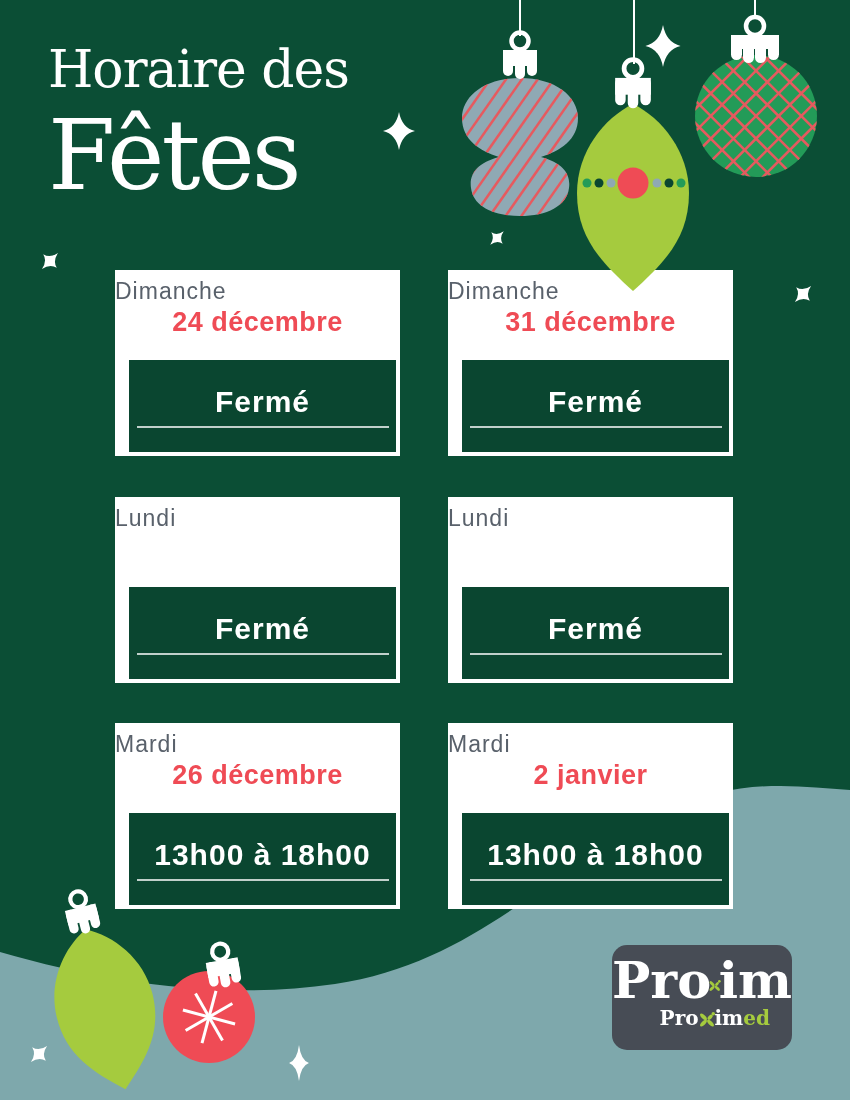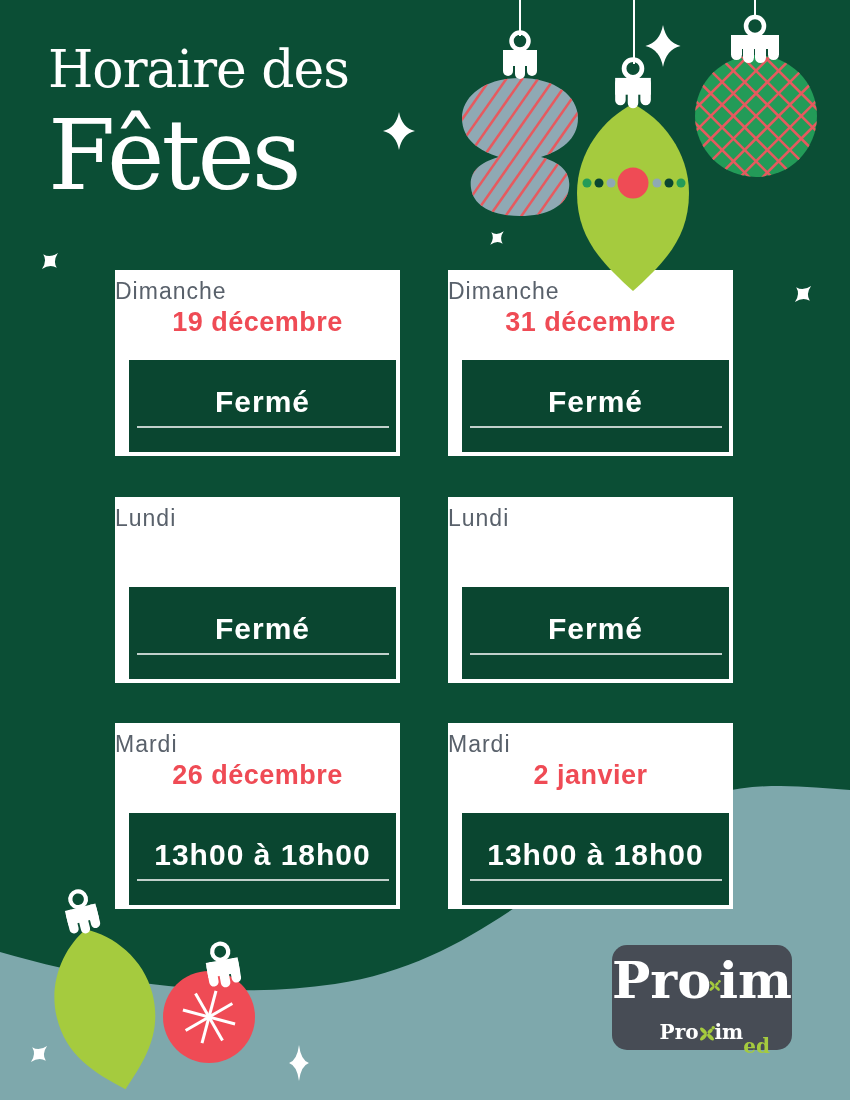--- a/index.html
+++ b/index.html
@@ -45,39 +45,39 @@
   .logo-box{position:absolute;left:612px;top:945px;width:180px;height:105px;
     background:var(--logo-gray);z-index:2;border-radius:15px;}
   .logo-main{display:flex;align-items:center;justify-content:center;margin-top:10px;
     color:var(--white);font-family:"DejaVu Serif","Liberation Serif",serif;
     font-weight:bold;font-size:51px;line-height:51px;}
   .logo-main .xmark{margin:0 -3px;transform:translateY(5px);}
   .logo-sub{display:flex;align-items:center;justify-content:flex-end;padding-right:22px;
     margin-top:1px;color:var(--white);font-family:"DejaVu Serif","Liberation Serif",serif;
     font-weight:bold;font-size:20px;line-height:22px;}
   .logo-sub .xmark{margin:0 -1px;transform:translateY(2px);}
-  .logo-sub .green{color:var(--lime-green);margin-top:28px;}
+  .logo-sub .green{color:var(--lime-green);}
 </style>
 </head>
 <body>
 
 <div id="poster">
 
   <svg class="layer wave-layer" width="850" height="1100" viewBox="0 0 850 1100">
     <path d="M0,952 C110,984 225,1000 335,984 C475,963 545,872 665,812 C735,777 795,786 850,790 L850,1100 L0,1100 Z" style="fill:var(--teal-wave)"></path>
   </svg>
 
   <div class="title">
     <div class="t1">Horaire des</div>
     <div class="t2">Fêtes</div>
   </div>
 
   <div class="card" style="left:115px;top:270px">
     <div class="day">Dimanche</div>
-    <div class="date">19 décembre</div>
+    <div class="date">24 décembre</div>
     <div class="hours-box">
       <div class="hours">Fermé</div>
       <div class="hours-underline"></div>
     </div>
   </div>
   <div class="card" style="left:448px;top:270px">
     <div class="day">Dimanche</div>
     <div class="date">31 décembre</div>
     <div class="hours-box">
       <div class="hours">Fermé</div>

